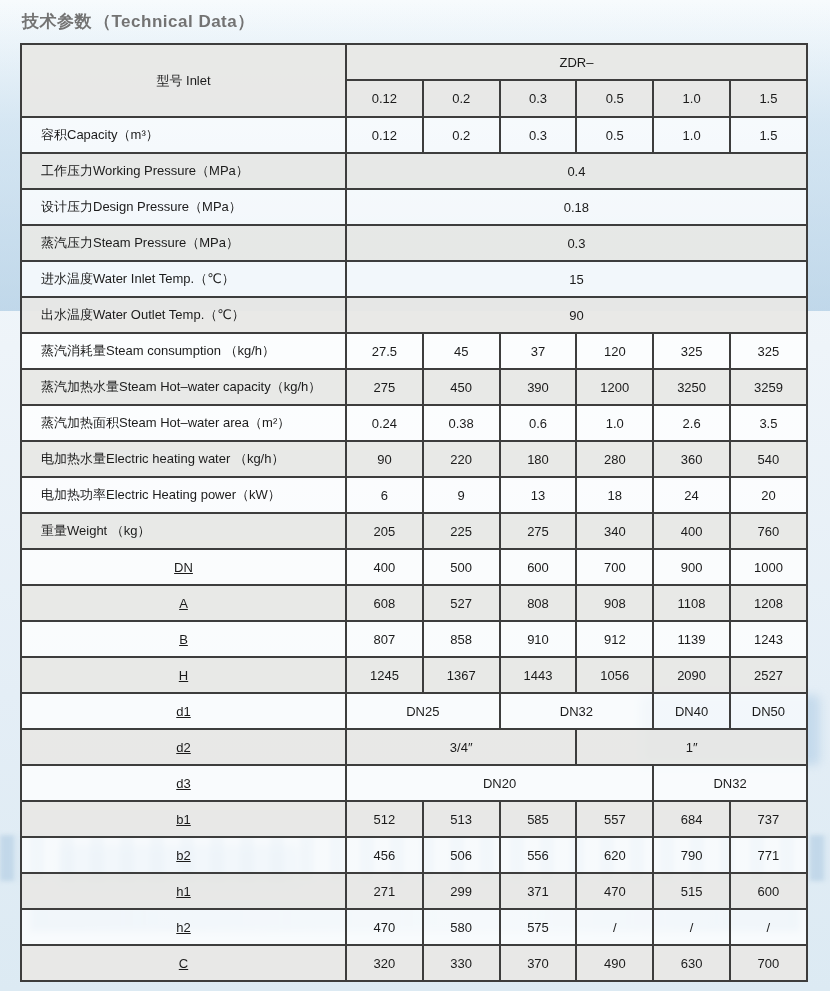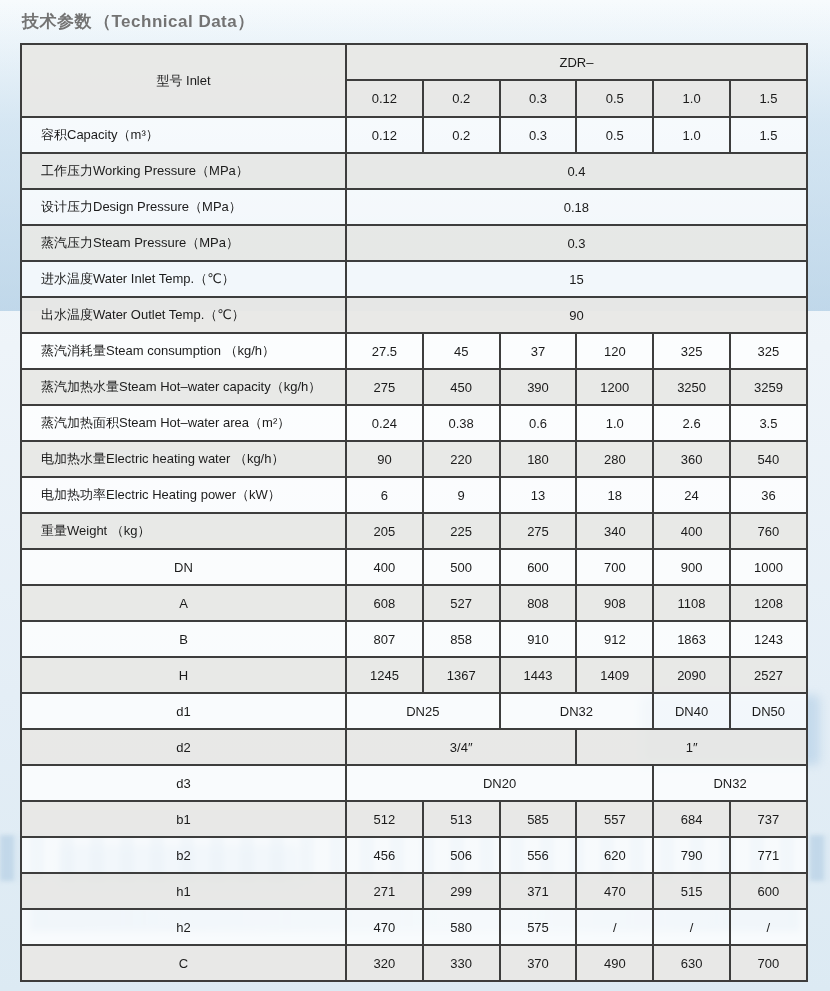--- a/index.html
+++ b/index.html
@@ -64,21 +64,21 @@
     text-align: center;
     vertical-align: middle;
     font-weight: normal;
     background: rgba(255,255,255,0.78);
     white-space: nowrap;
     overflow: hidden;
   }
   table.tech thead th { background: rgba(232,232,230,0.95); }
   table.tech tr.shade td { background: rgba(232,232,230,0.95); }
   table.tech td.label.left { text-align: left; padding-left: 19px; }
-  table.tech td.label.center { text-align: center; }
+  table.tech td.label.center { text-align: center; text-decoration: underline; }
   col.c-label { width: 325px; }
   col.c-val { width: 76.8px; }
 </style>
 </head>
 <body>
 
 <div class="photo-bg">
   <div class="photo-band-1"></div>
   <div class="photo-band-2"></div>
   <div class="photo-band-3"></div>
@@ -181,21 +181,21 @@
           <td class="val">360</td>
           <td class="val">540</td>
         </tr>
         <tr>
           <td class="label left">电加热功率Electric Heating power（kW）</td>
           <td class="val">6</td>
           <td class="val">9</td>
           <td class="val">13</td>
           <td class="val">18</td>
           <td class="val">24</td>
-          <td class="val">36</td>
+          <td class="val">20</td>
         </tr>
         <tr class="shade">
           <td class="label left">重量Weight （kg）</td>
           <td class="val">205</td>
           <td class="val">225</td>
           <td class="val">275</td>
           <td class="val">340</td>
           <td class="val">400</td>
           <td class="val">760</td>
         </tr>
@@ -216,29 +216,29 @@
           <td class="val">908</td>
           <td class="val">1108</td>
           <td class="val">1208</td>
         </tr>
         <tr>
           <td class="label center">B</td>
           <td class="val">807</td>
           <td class="val">858</td>
           <td class="val">910</td>
           <td class="val">912</td>
-          <td class="val">1863</td>
+          <td class="val">1139</td>
           <td class="val">1243</td>
         </tr>
         <tr class="shade">
           <td class="label center">H</td>
           <td class="val">1245</td>
           <td class="val">1367</td>
           <td class="val">1443</td>
-          <td class="val">1409</td>
+          <td class="val">1056</td>
           <td class="val">2090</td>
           <td class="val">2527</td>
         </tr>
         <tr>
           <td class="label center">d1</td>
           <td class="val" colspan="2">DN25</td>
           <td class="val" colspan="2">DN32</td>
           <td class="val">DN40</td>
           <td class="val">DN50</td>
         </tr>

